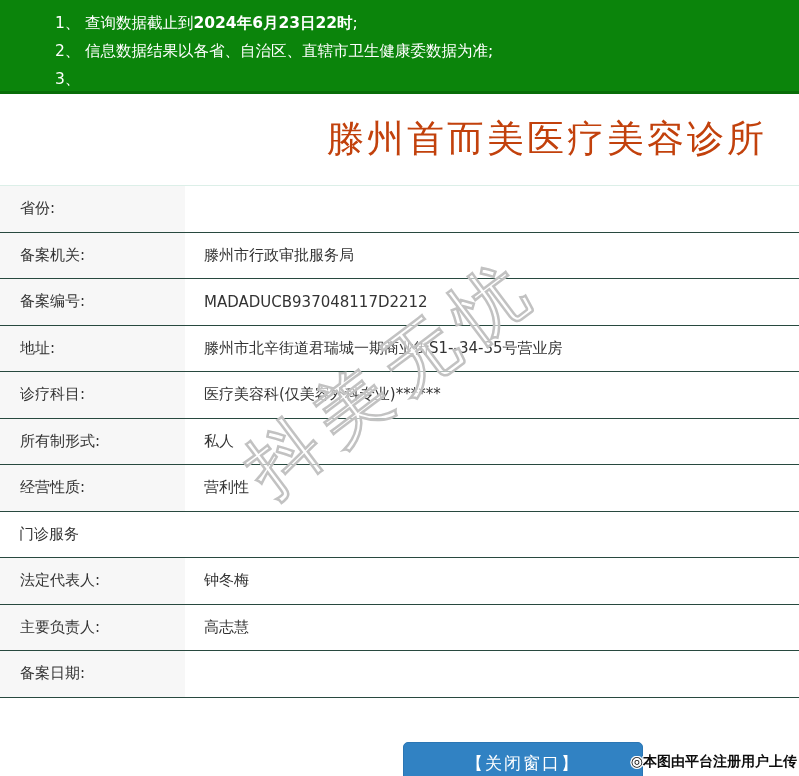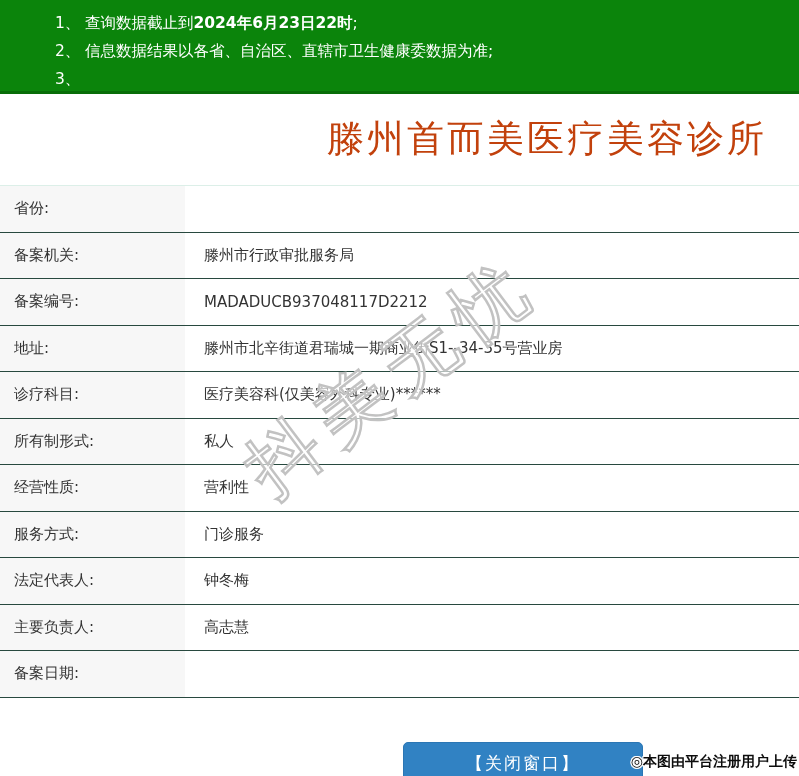--- a/index.html
+++ b/index.html
@@ -46,21 +46,21 @@
     border-top: 1px solid #dcefe8;
   }
   .info-row {
     display: flex;
     height: 46.5px;
     border-bottom: 1px solid #28493f;
   }
   .cell-label {
     flex: 0 0 185px;
     background: #f7f7f7;
-    padding-left: 14px;
+    padding-left: 20px;
     display: flex; align-items: center;
     font-size: 15px;
     color: #333333;
   }
   .cell-value {
     flex: 1;
     padding-left: 19px;
     display: flex; align-items: center;
     font-size: 15px;
     color: #333333;
@@ -157,21 +157,20 @@
   </div>
   <div class="info-row">
     <div class="cell-label">所有制形式:</div>
     <div class="cell-value">私人</div>
   </div>
   <div class="info-row">
     <div class="cell-label">经营性质:</div>
     <div class="cell-value">营利性</div>
   </div>
   <div class="info-row">
-    <div class="cell-label">服务方式:</div>
     <div class="cell-value">门诊服务</div>
   </div>
   <div class="info-row">
     <div class="cell-label">法定代表人:</div>
     <div class="cell-value">钟冬梅</div>
   </div>
   <div class="info-row">
     <div class="cell-label">主要负责人:</div>
     <div class="cell-value">高志慧</div>
   </div>

